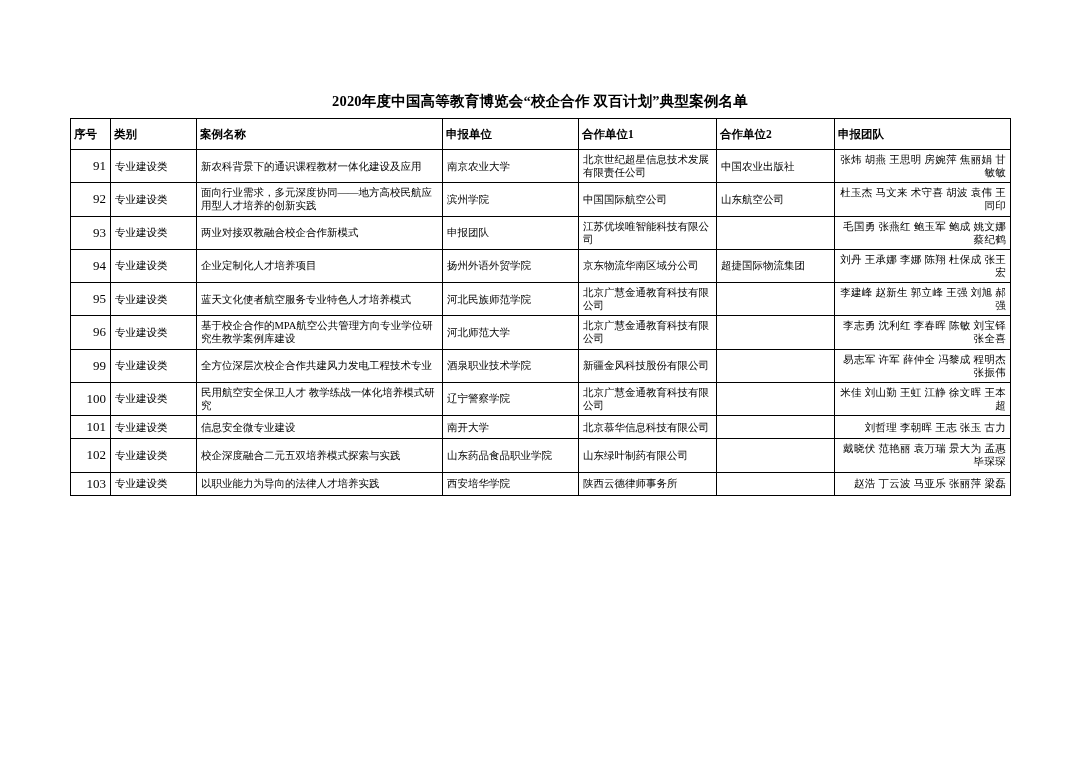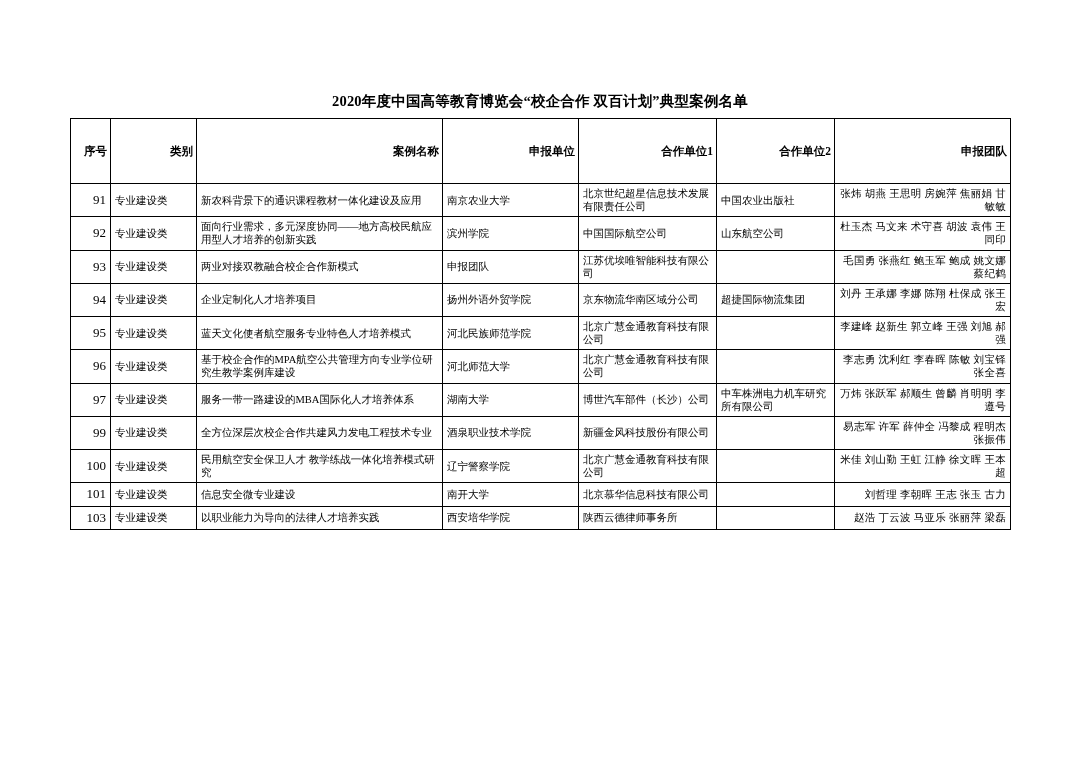--- a/index.html
+++ b/index.html
@@ -45,25 +45,25 @@
     line-height: 1.25;
   }
   table.case-table th,
   table.case-table td {
     border: 1px solid #000000;
     padding: 3px 4px;
     vertical-align: middle;
     word-break: break-all;
   }
   table.case-table thead th {
-    text-align: right;
+    text-align: left;
     font-weight: bold;
     font-size: 11.5px;
     height: 22px;
-    padding: 21px 3px;
+    padding: 4px 3px;
   }
   td.col-seq {
     text-align: right;
     font-size: 13px;
   }
   td.col-cat {
     text-align: left;
     font-size: 10.5px;
   }
   td.col-name,
@@ -165,29 +165,20 @@
         <tr>
           <td class="col-seq">96</td>
           <td class="col-cat">专业建设类</td>
           <td class="col-name">基于校企合作的MPA航空公共管理方向专业学位研究生教学案例库建设</td>
           <td class="col-unit">河北师范大学</td>
           <td class="col-p1">北京广慧金通教育科技有限公司</td>
           <td class="col-p2"></td>
           <td class="col-team">李志勇 沈利红 李春晖 陈敏 刘宝铎 张全喜</td>
         </tr>
         <tr>
-          <td class="col-seq">97</td>
-          <td class="col-cat">专业建设类</td>
-          <td class="col-name">服务一带一路建设的MBA国际化人才培养体系</td>
-          <td class="col-unit">湖南大学</td>
-          <td class="col-p1">博世汽车部件（长沙）公司</td>
-          <td class="col-p2">中车株洲电力机车研究所有限公司</td>
-          <td class="col-team">万炜 张跃军 郝顺生 曾麟 肖明明 李遵号</td>
-        </tr>
-        <tr>
           <td class="col-seq">99</td>
           <td class="col-cat">专业建设类</td>
           <td class="col-name">全方位深层次校企合作共建风力发电工程技术专业</td>
           <td class="col-unit">酒泉职业技术学院</td>
           <td class="col-p1">新疆金风科技股份有限公司</td>
           <td class="col-p2"></td>
           <td class="col-team">易志军 许军 薛仲全 冯黎成 程明杰 张振伟</td>
         </tr>
         <tr>
           <td class="col-seq">100</td>
@@ -201,20 +192,29 @@
         <tr>
           <td class="col-seq">101</td>
           <td class="col-cat">专业建设类</td>
           <td class="col-name">信息安全微专业建设</td>
           <td class="col-unit">南开大学</td>
           <td class="col-p1">北京慕华信息科技有限公司</td>
           <td class="col-p2"></td>
           <td class="col-team">刘哲理 李朝晖 王志 张玉 古力</td>
         </tr>
         <tr>
+          <td class="col-seq">102</td>
+          <td class="col-cat">专业建设类</td>
+          <td class="col-name">校企深度融合二元五双培养模式探索与实践</td>
+          <td class="col-unit">山东药品食品职业学院</td>
+          <td class="col-p1">山东绿叶制药有限公司</td>
+          <td class="col-p2"></td>
+          <td class="col-team">戴晓伏 范艳丽 袁万瑞 景大为 孟惠 毕琛琛</td>
+        </tr>
+        <tr>
           <td class="col-seq">103</td>
           <td class="col-cat">专业建设类</td>
           <td class="col-name">以职业能力为导向的法律人才培养实践</td>
           <td class="col-unit">西安培华学院</td>
           <td class="col-p1">陕西云德律师事务所</td>
           <td class="col-p2"></td>
           <td class="col-team">赵浩 丁云波 马亚乐 张丽萍 梁磊</td>
         </tr>
       </tbody>
     </table>

